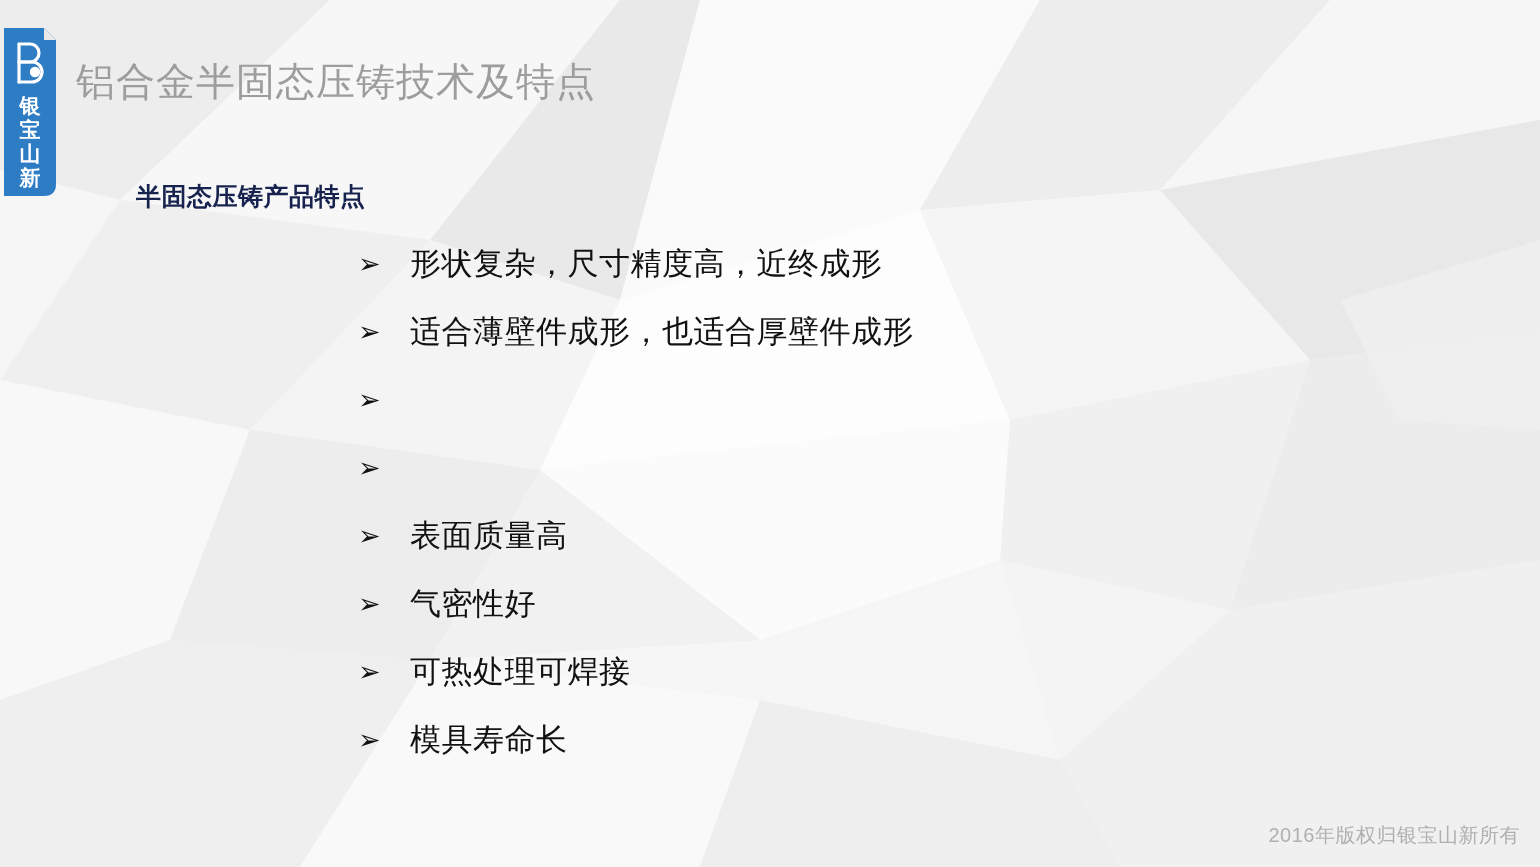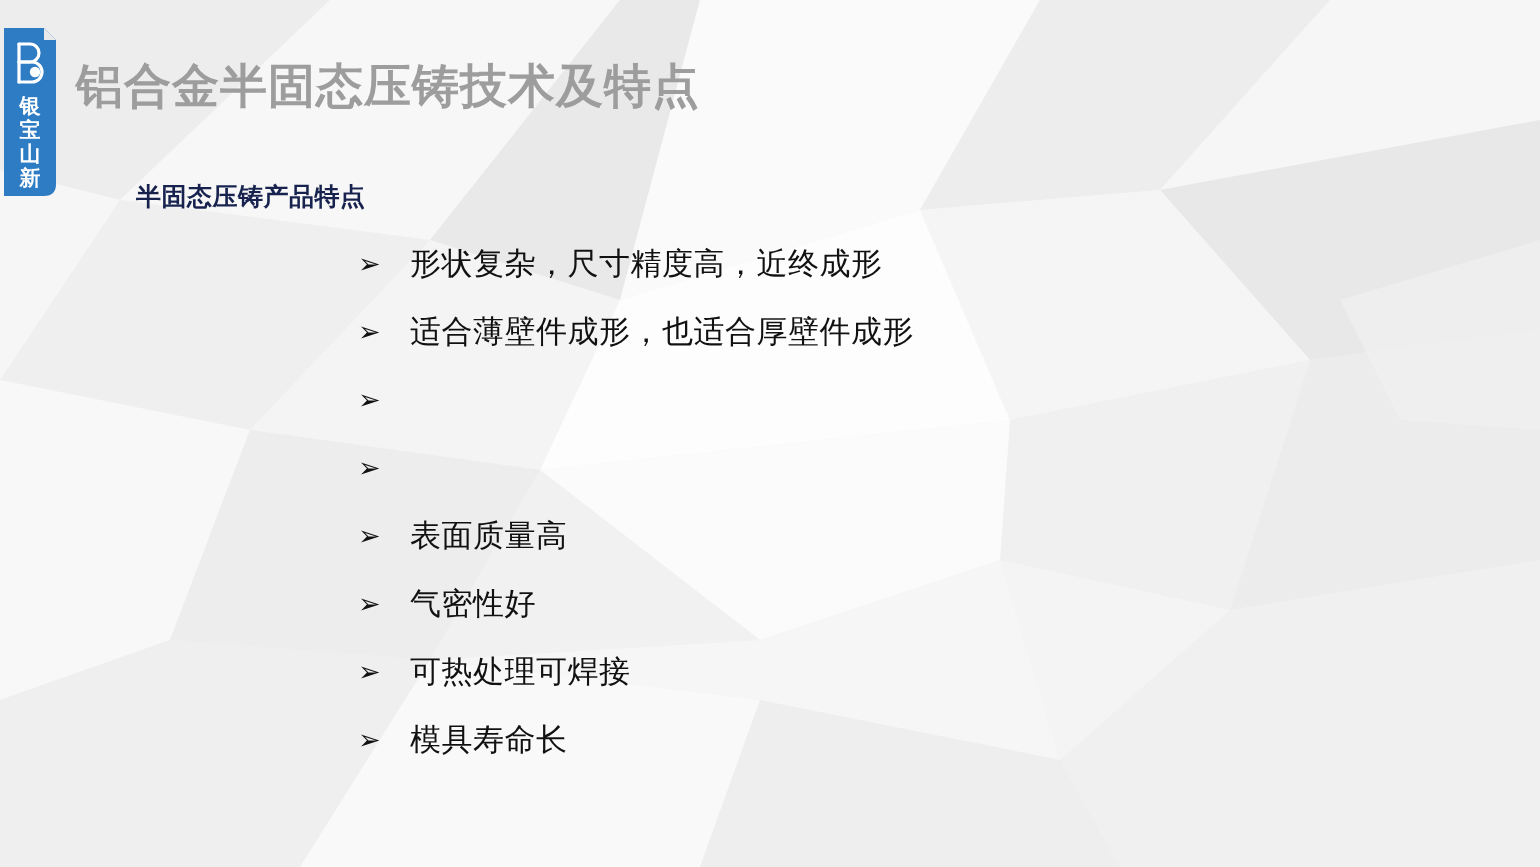--- a/index.html
+++ b/index.html
@@ -26,25 +26,25 @@
   #logo {
     position:absolute;
     left:4px; top:28px;
     width:52px; height:168px;
   }
   #logo svg { display:block; width:52px; height:168px; }
   
   #title {
     position:absolute;
     left:76px; top:62px;
-    font-size:47px;
+    font-size:39px;
     line-height:1.0;
     letter-spacing:1px;
     color:#9d9d9d;
-    font-weight:700;
+    font-weight:400;
     white-space:nowrap;
   }
   
   #subtitle {
     position:absolute;
     left:136px; top:152px;
     font-size:25px;
     line-height:1.0;
     font-weight:bold;
     color:#17234e;
@@ -178,14 +178,15 @@
     <li class="bullet-row">
       <span class="bullet-mark">➢</span>
       <span class="bullet-text">可热处理可焊接</span>
     </li>
     <li class="bullet-row">
       <span class="bullet-mark">➢</span>
       <span class="bullet-text">模具寿命长</span>
     </li>
   </ul>
 
+  <div id="footer">2016年版权归银宝山新所有</div>
 
 </div>
 
 </body></html>

